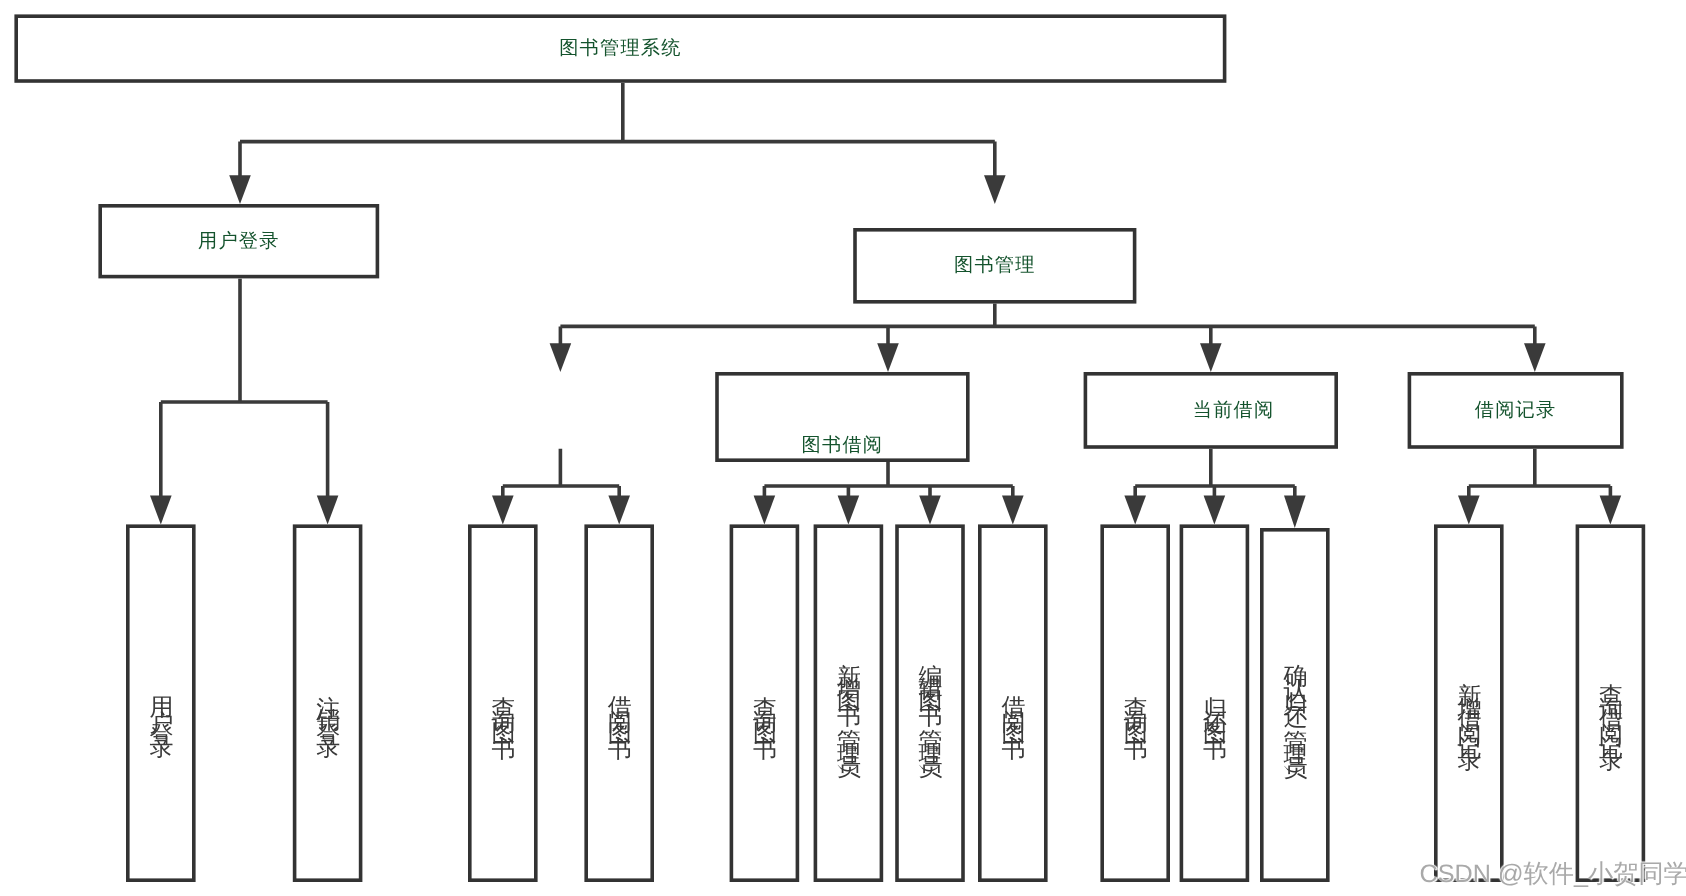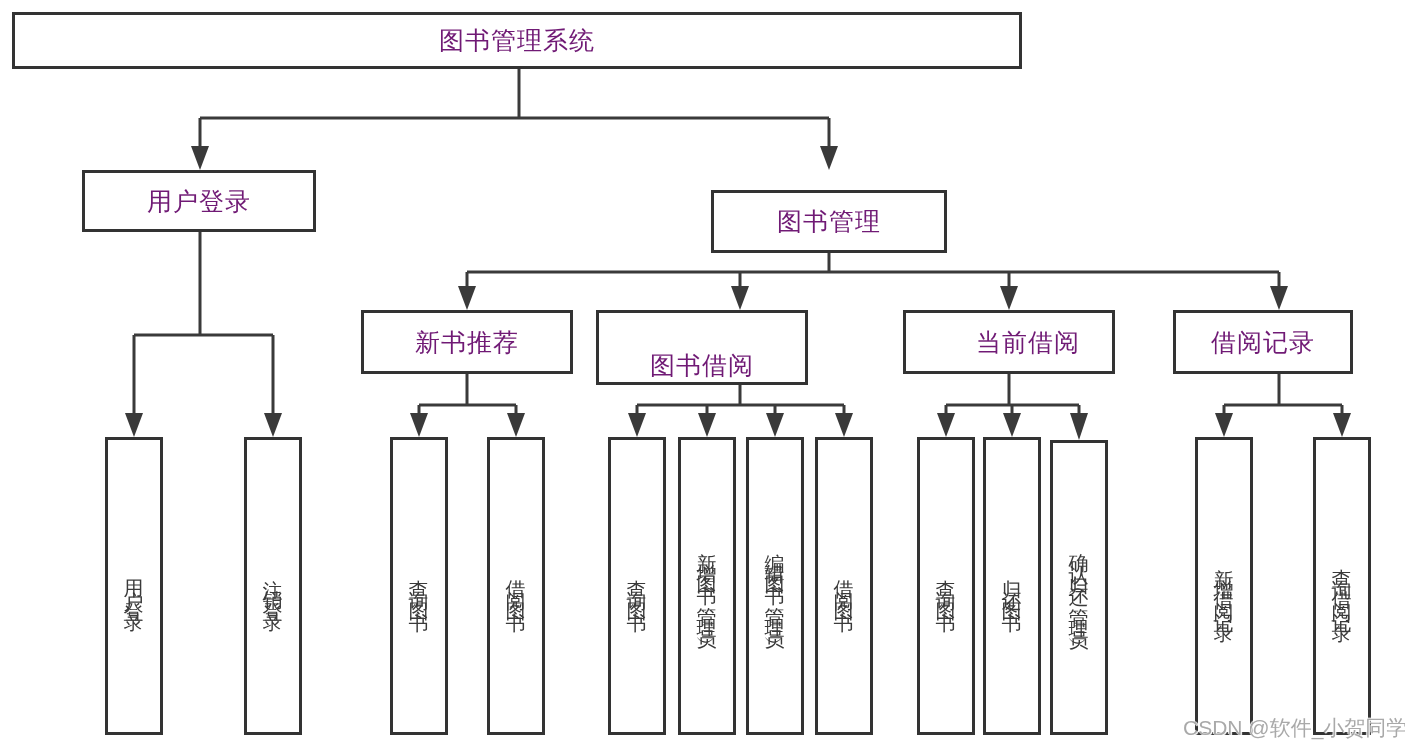--- a/index.html
+++ b/index.html
@@ -22,22 +22,22 @@
     position: absolute;
     box-sizing: border-box;
     border: 3px solid #333333;
     background: #ffffff;
     display: flex;
     align-items: center;
     justify-content: center;
     z-index: 2;
   }
   .hlabel {
-    font-size: 25px;
-    color: #701a75;
+    font-size: 16px;
+    color: #14532d;
     letter-spacing: 1px;
     white-space: nowrap;
   }
   .vtext {
     writing-mode: vertical-rl;
     text-orientation: mixed;
     font-size: 20px;
     letter-spacing: 11px;
     color: #3a3a3a;
     line-height: 1;
@@ -102,23 +102,20 @@
     <span class="hlabel">图书管理系统</span>
   </div>
 
   <div class="box" style="left:82px; top:170px; width:234px; height:62px;">
     <span class="hlabel">用户登录</span>
   </div>
   <div class="box" style="left:711px; top:170px; width:236px; height:63px;margin-top:20px;">
     <span class="hlabel">图书管理</span>
   </div>
 
-  <div class="box" style="left:361px; top:310px; width:212px; height:64px;">
-    <span class="hlabel">新书推荐</span>
-  </div>
   <div class="box" style="left:596px; top:310px; width:212px; height:75px;align-items:flex-end;">
     <span class="hlabel">图书借阅</span>
   </div>
   <div class="box" style="left:903px; top:310px; width:212px; height:64px;padding-left:38px;">
     <span class="hlabel">当前借阅</span>
   </div>
   <div class="box" style="left:1173px; top:310px; width:180px; height:64px;">
     <span class="hlabel">借阅记录</span>
   </div>
 

